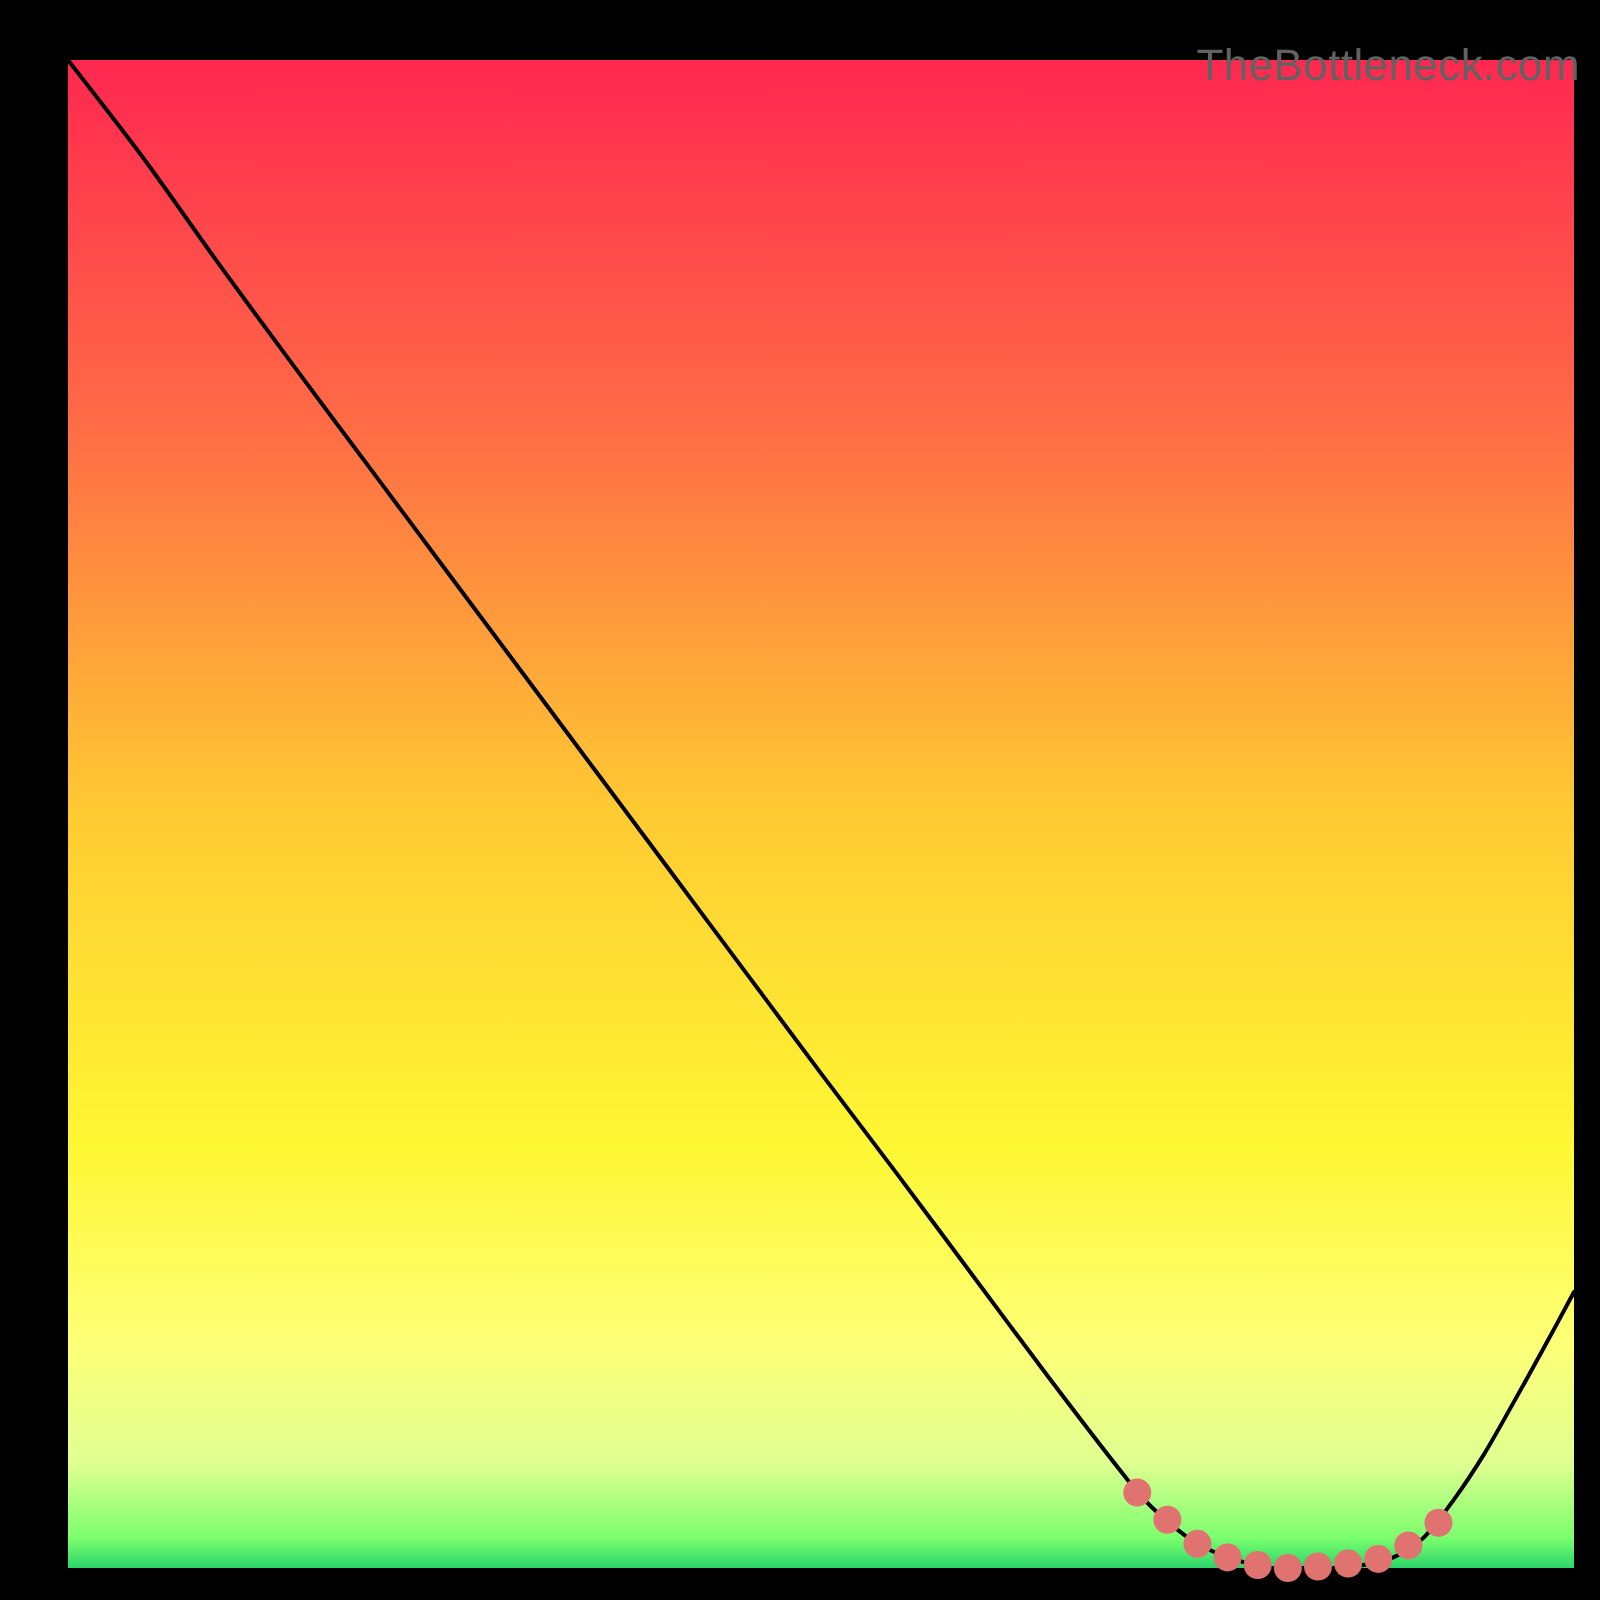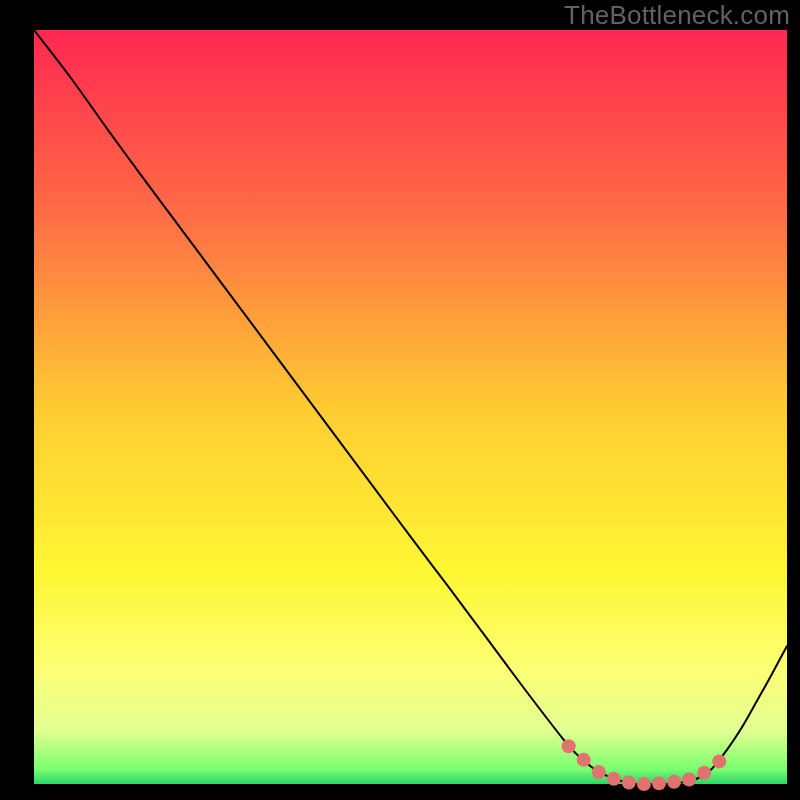--- a/index.html
+++ b/index.html
@@ -12,24 +12,24 @@
     overflow: hidden;
   }
   .frame {
     position: relative;
     width: 800px;
     height: 800px;
     background: #000;
   }
   .watermark {
     position: absolute;
-    top: 0;
+    top: 20px;
     right: 10px;
     color: #626262;
-    font-size: 26px;
+    font-size: 22px;
     font-weight: 500;
     letter-spacing: 0.2px;
     z-index: 20;
   }
   svg.plot {
     position: absolute;
     left: 0;
     top: 0;
     width: 800px;
     height: 800px;

